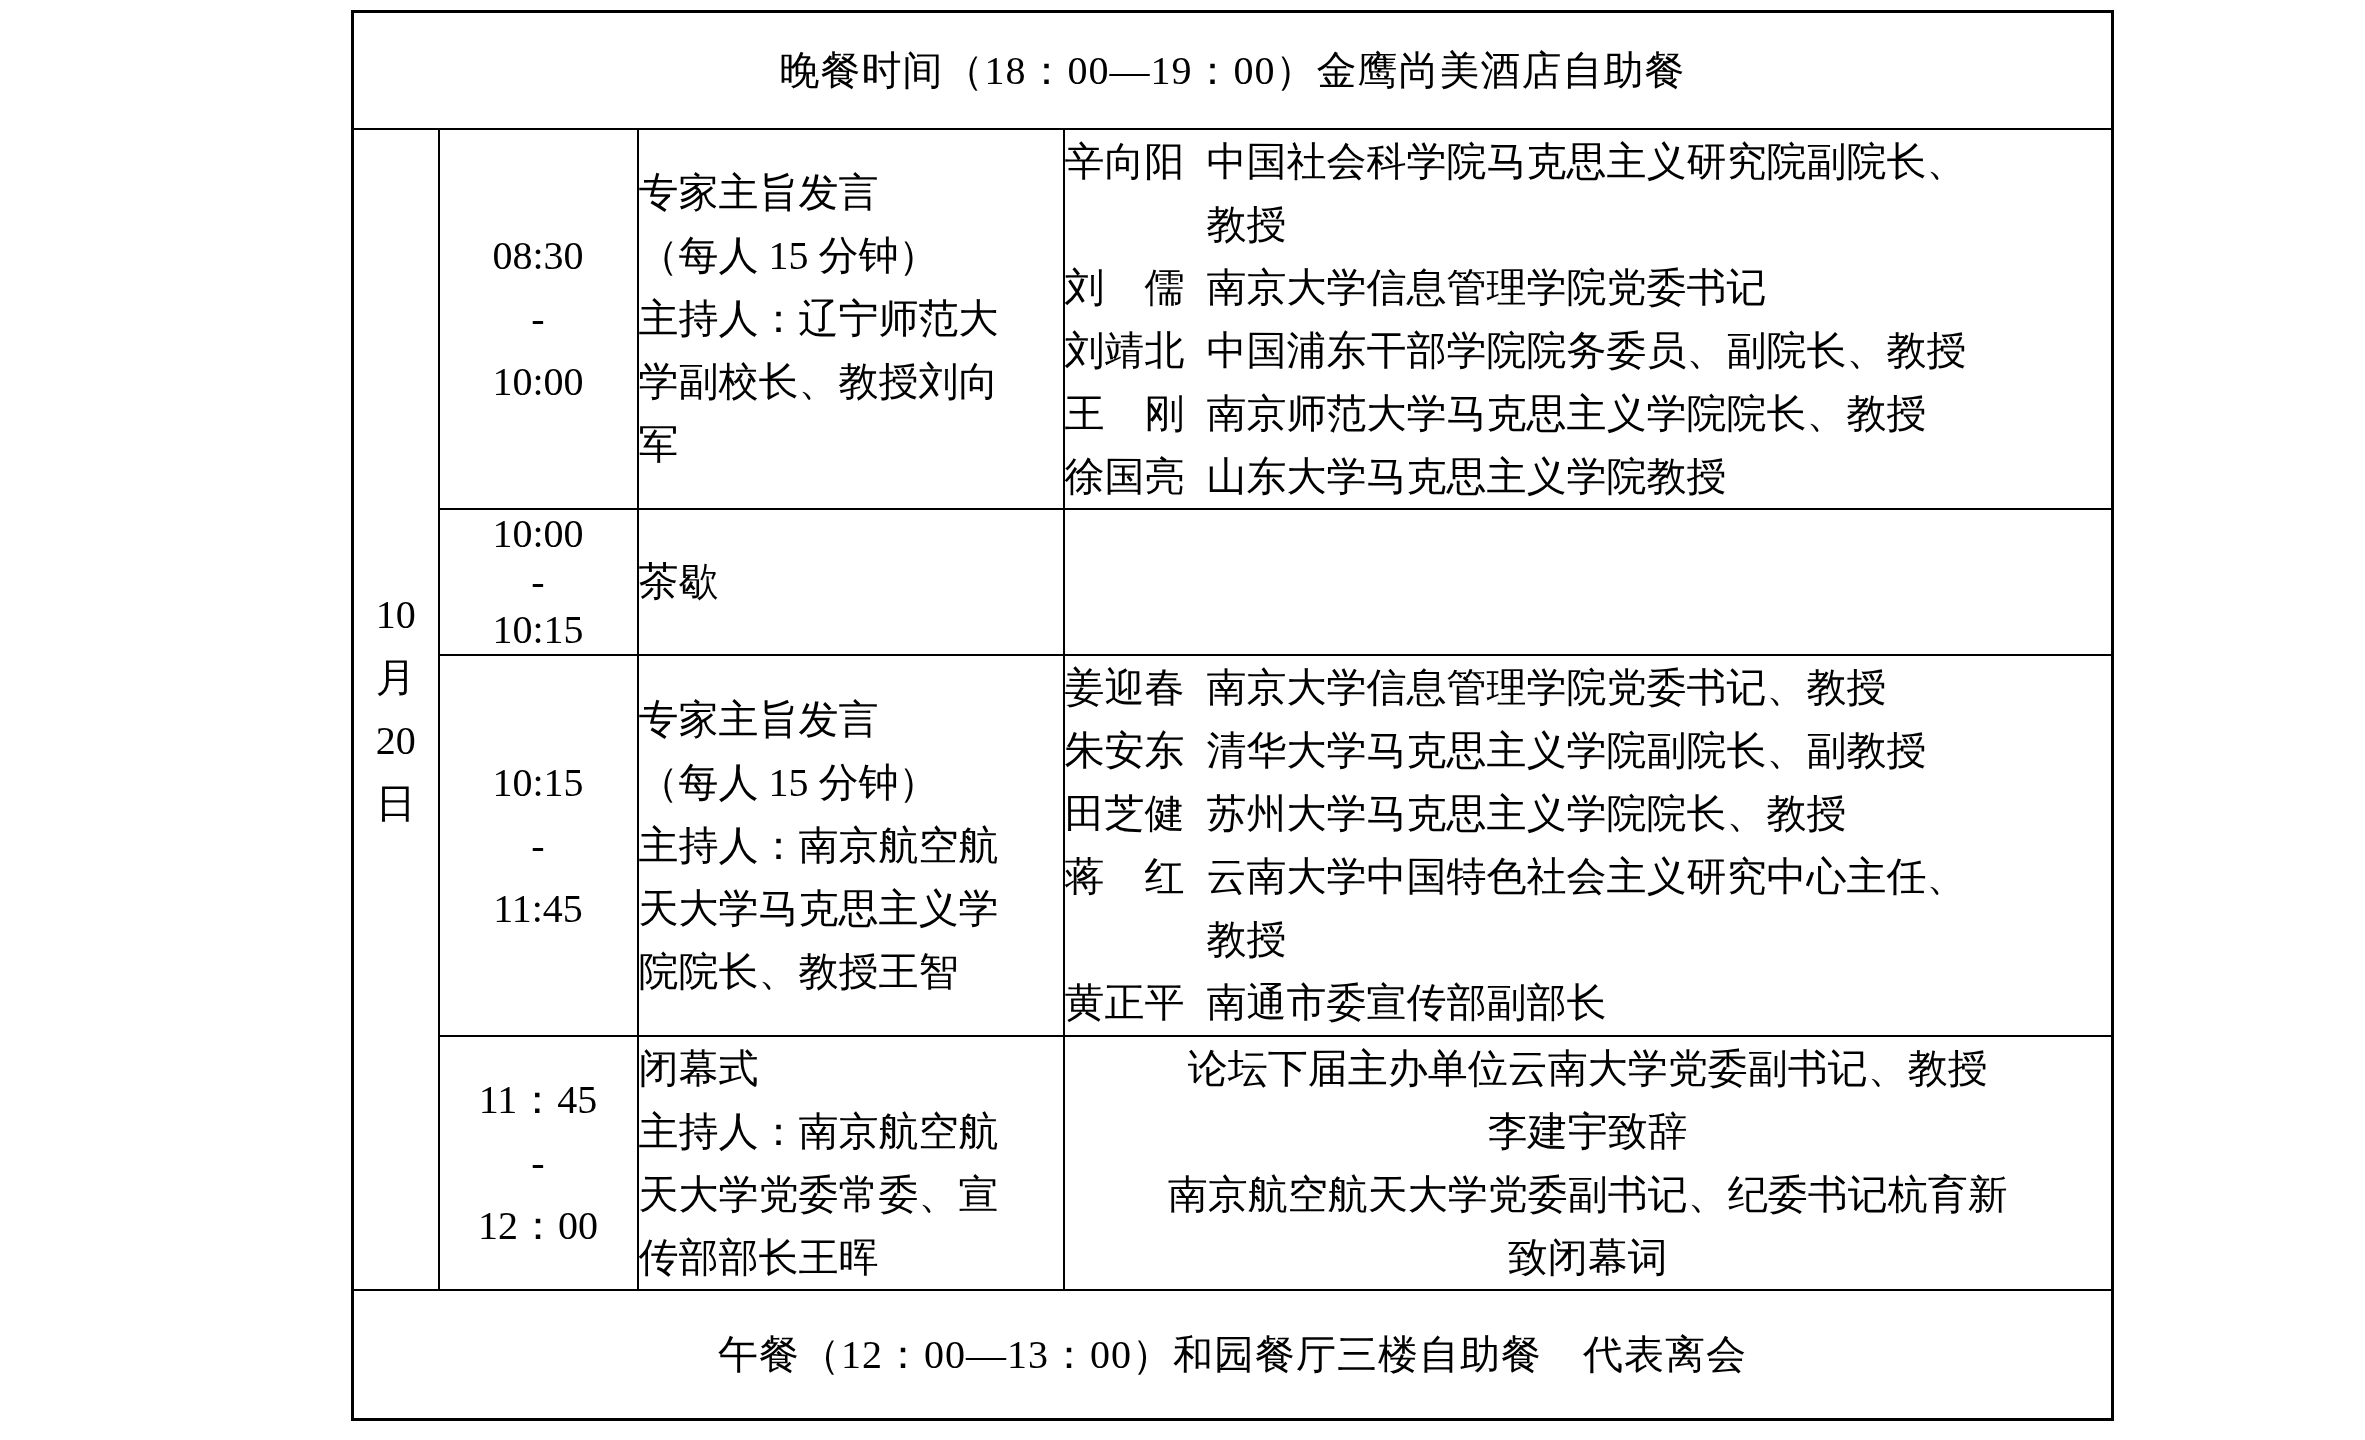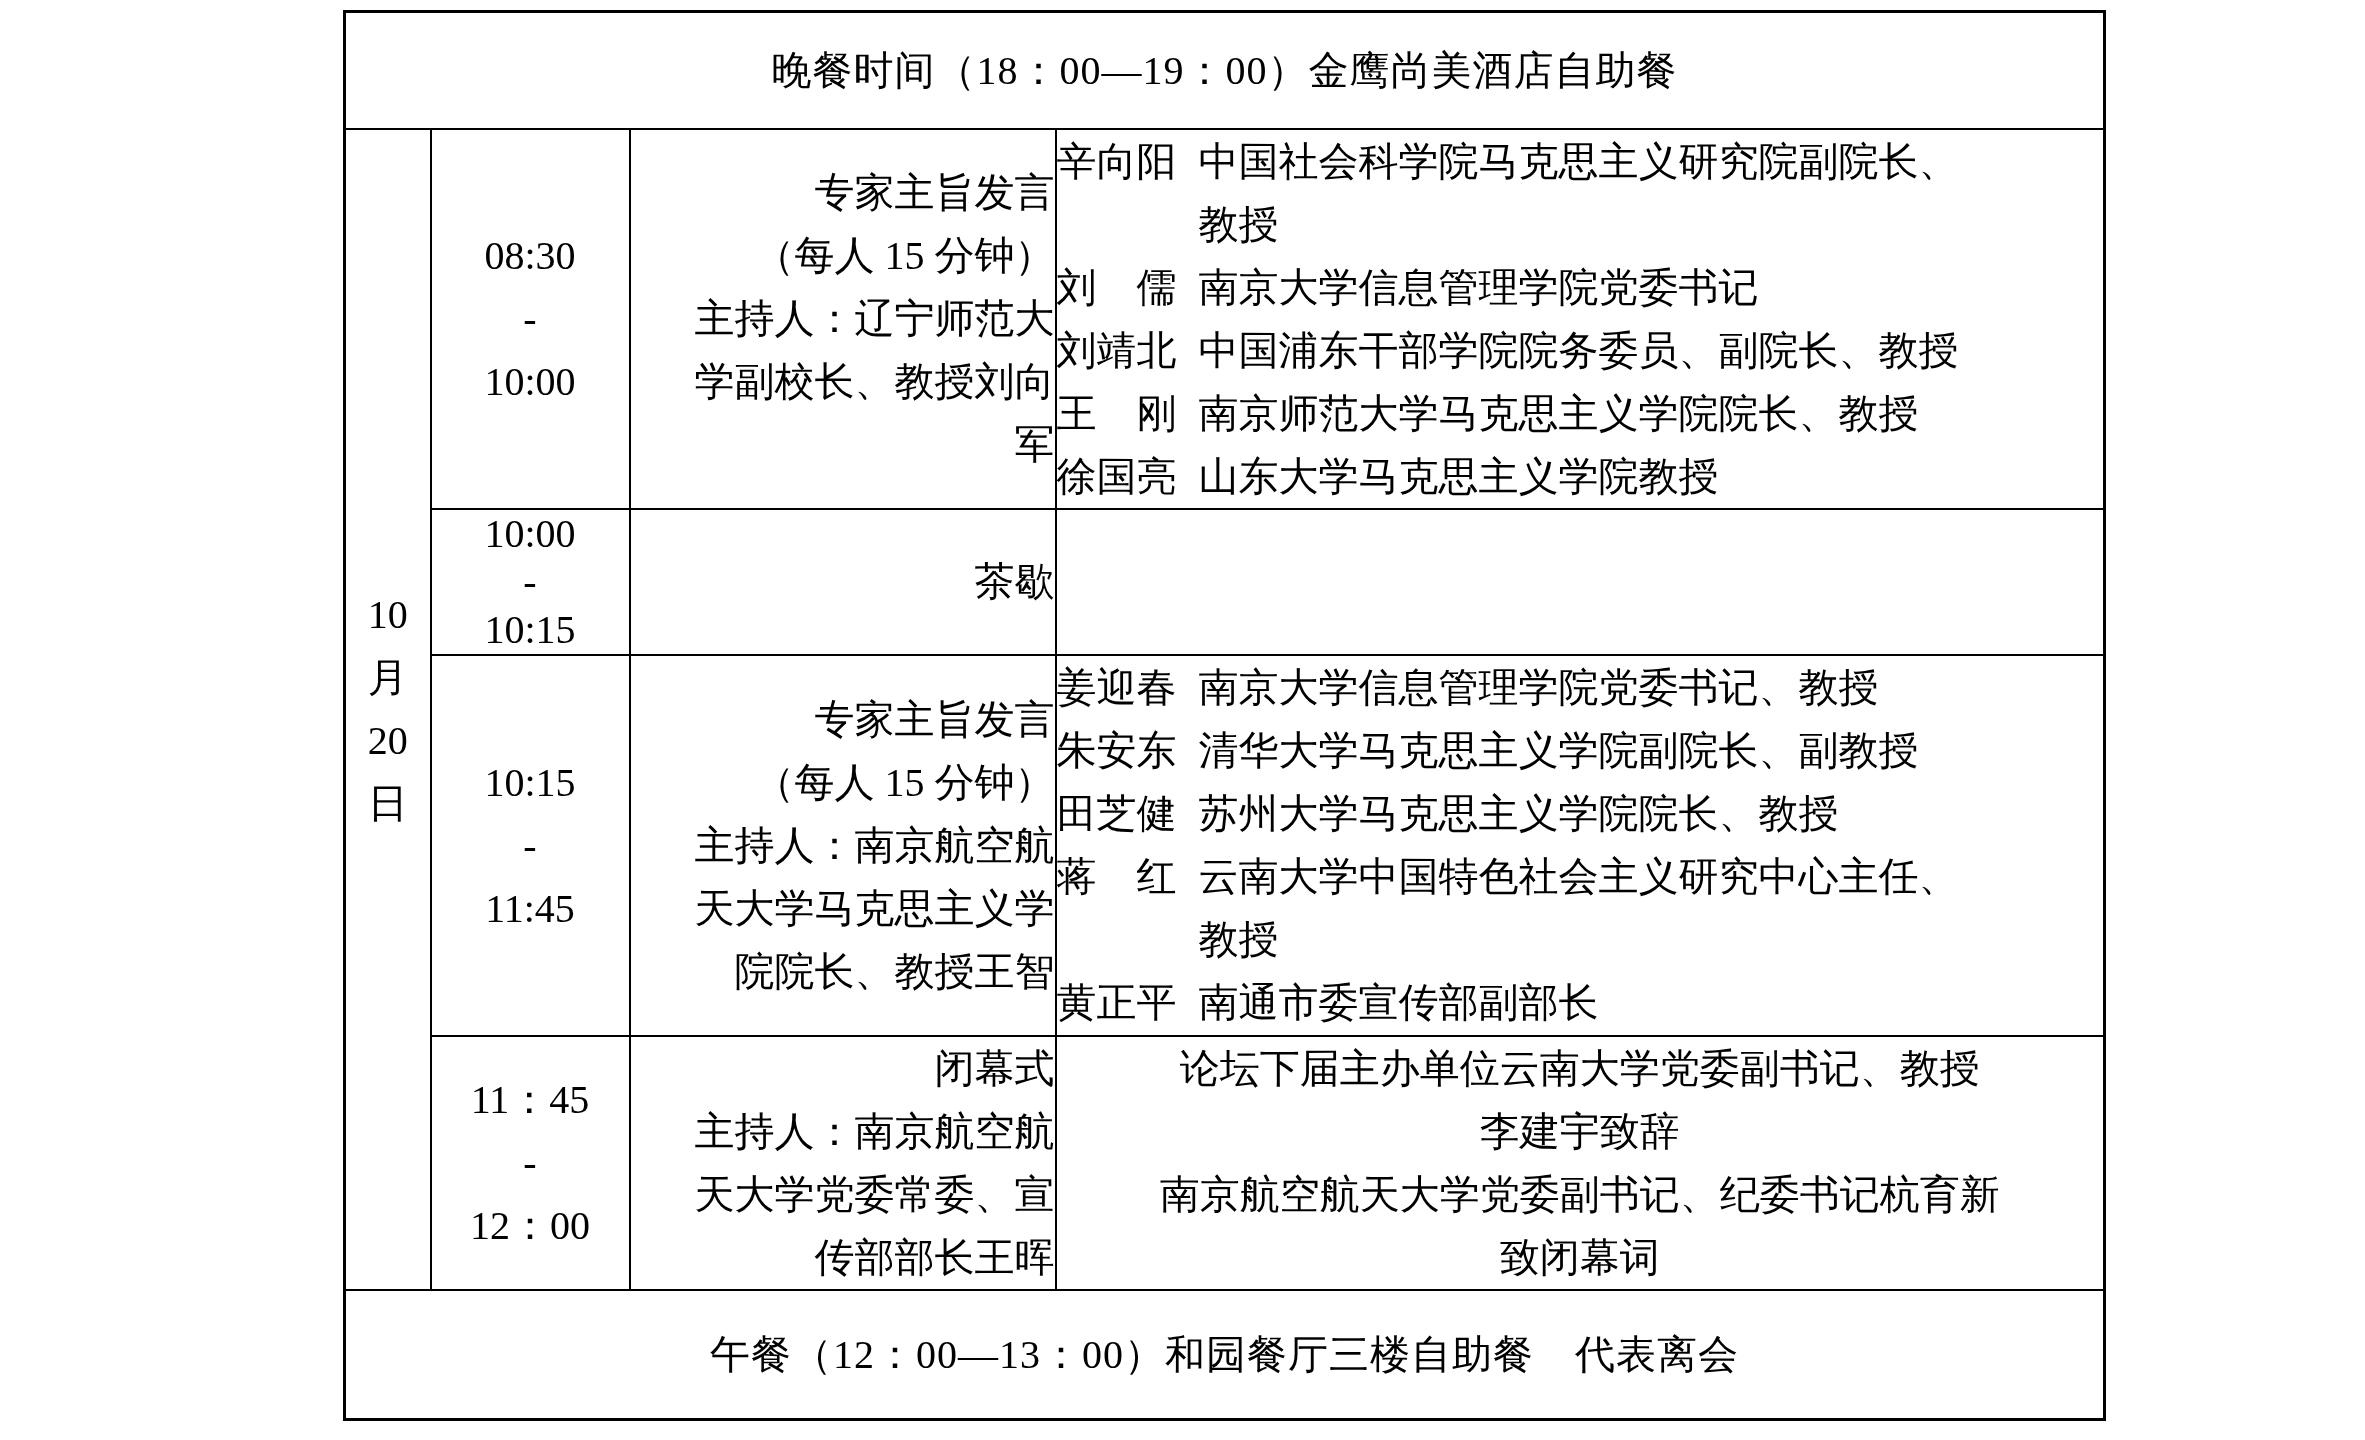--- a/index.html
+++ b/index.html
@@ -4,21 +4,21 @@
 <style>
   html,body{margin:0;padding:0;}
   body{
     width:2365px;height:1440px;
     background:#ffffff;
     font-family:"Liberation Serif","DejaVu Serif",serif;
     color:#000000;
     position:relative;
     overflow:hidden;
   }
-  .sheet{position:absolute;left:343px;top:10px;}
+  .sheet{position:absolute;left:351px;top:10px;}
   table.agenda{
     table-layout:fixed;
     border-collapse:collapse;
     width:1760px;height:1410px;
     border:3px solid #000;
     font-size:40px;
     line-height:63px;
   }
   table.agenda td{
     border:2px solid #000;
@@ -35,21 +35,21 @@
     text-align:center;
     white-space:pre-line;
   }
   td.c-time{
     text-align:center;
     white-space:pre-line;
     border-radius:11px;
   }
   td.c-time.lh-sm{line-height:48px;}
   td.c-session{
-    text-align:right;
+    text-align:left;
     white-space:pre-line;
     padding:0 10px 0 8px;
     margin-left:48px;
   }
   td.c-speakers{
     text-align:left;
     padding:0 10px 0 8px;
   }
   td.c-speakers.plain{white-space:pre-line;text-align:center;}
   .spk{display:flex;align-items:flex-start;}

